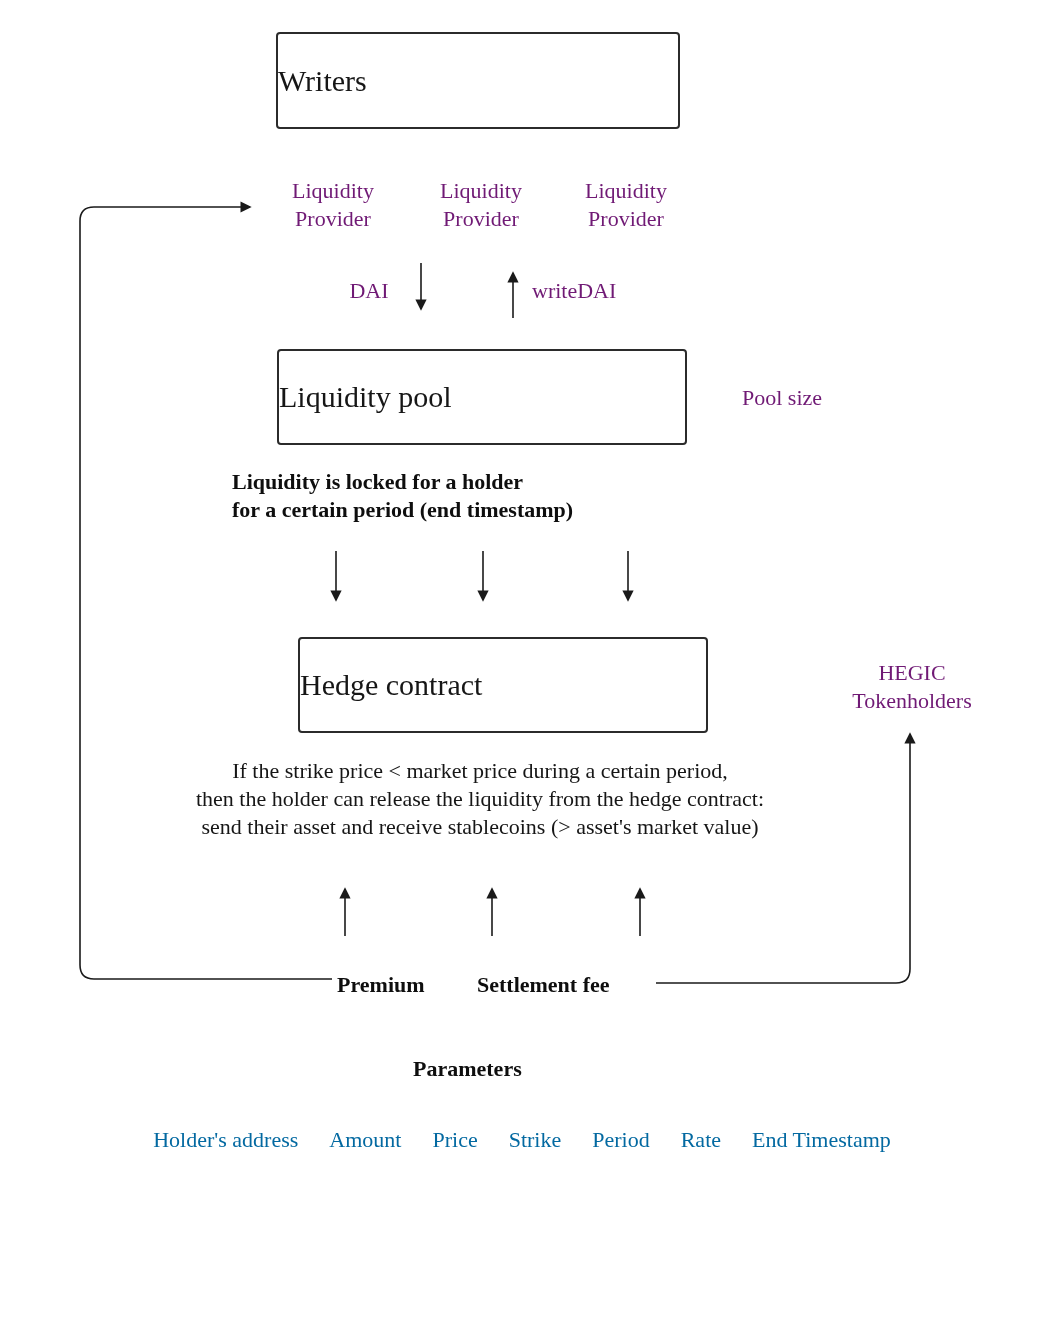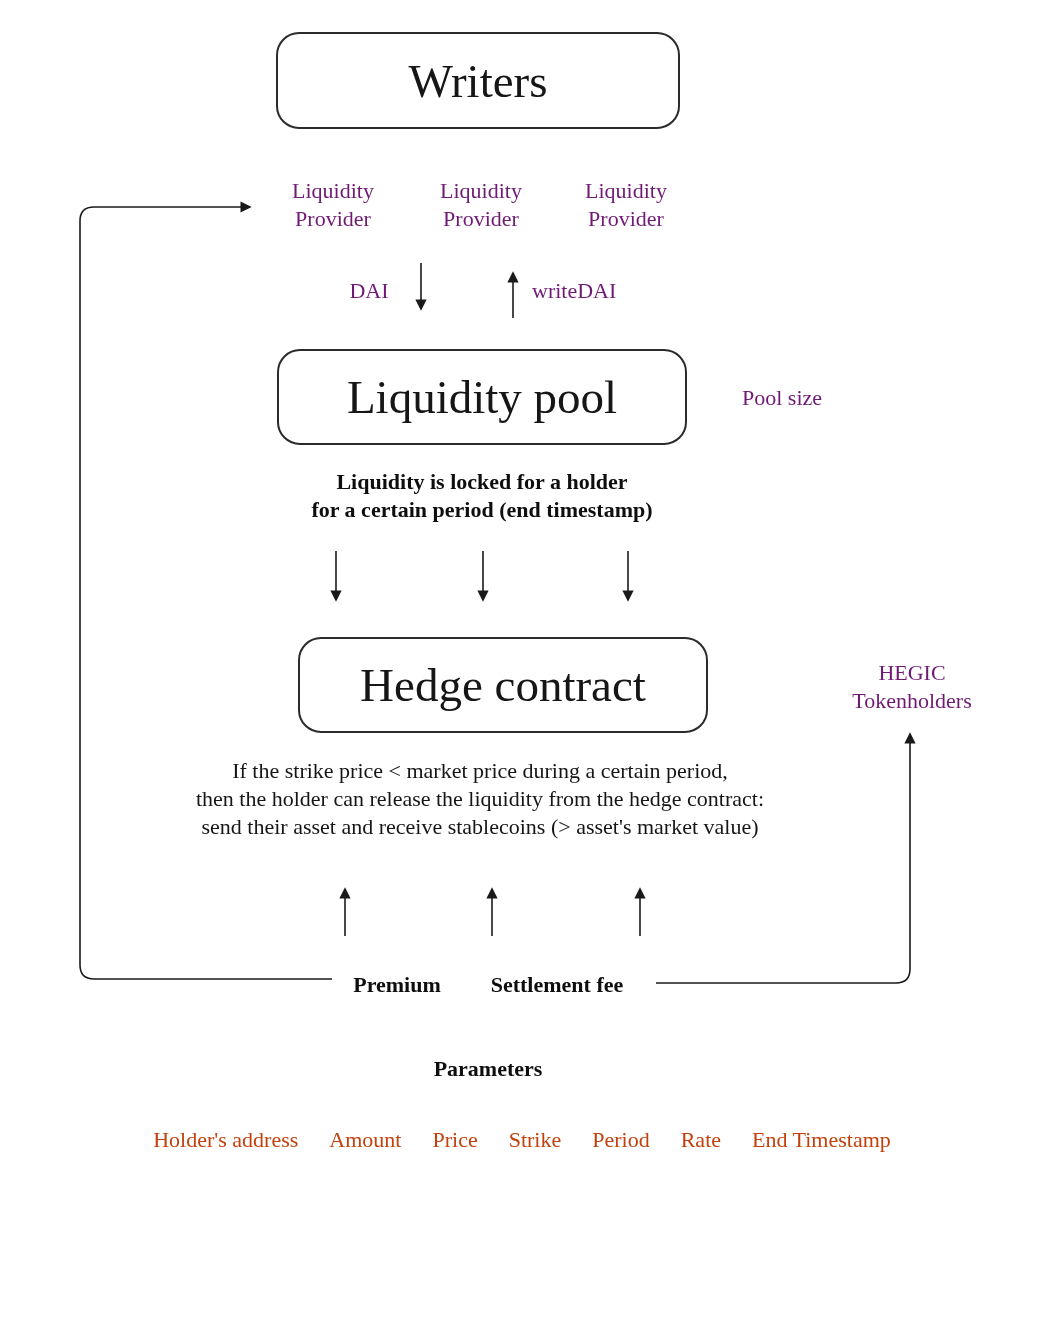--- a/index.html
+++ b/index.html
@@ -14,61 +14,60 @@
   }
   #connectors {
     position: absolute;
     left: 0; top: 0;
     width: 1044px; height: 1342px;
     pointer-events: none;
   }
   .node-box {
     position: absolute;
     border: 2px solid #2b2b2b;
-    border-radius: 23px;
+    border-radius: 4px;
     background: #ffffff;
     display: flex;
     align-items: center;
-    justify-content: center;
-    font-size: 47px;
+    justify-content: flex-start;
+    font-size: 30px;
     color: #161616;
     box-sizing: border-box;
   }
   .small-label {
     position: absolute;
     font-size: 22px;
     line-height: 28px;
     text-align: center;
     color: #701a75;
   }
   .bold-label {
     position: absolute;
     font-size: 22px;
     line-height: 28px;
     font-weight: bold;
-    text-align: center;
     color: #0e0e0e;
   }
   .note {
     position: absolute;
     font-size: 22px;
     line-height: 28px;
     text-align: center;
     color: #161616;
   }
   .params-row {
     position: absolute;
     left: 72px;
     top: 1127px;
     width: 900px;
     display: flex;
     justify-content: center;
     gap: 31px;
     font-size: 22px;
-    color: #c2410c;
+    color: #0369a1;
     white-space: nowrap;
   }
 </style>
 </head>
 <body>
 
 <div id="canvas">
 
   <svg id="connectors" viewBox="0 0 1044 1342" xmlns="http://www.w3.org/2000/svg">
     <defs>

